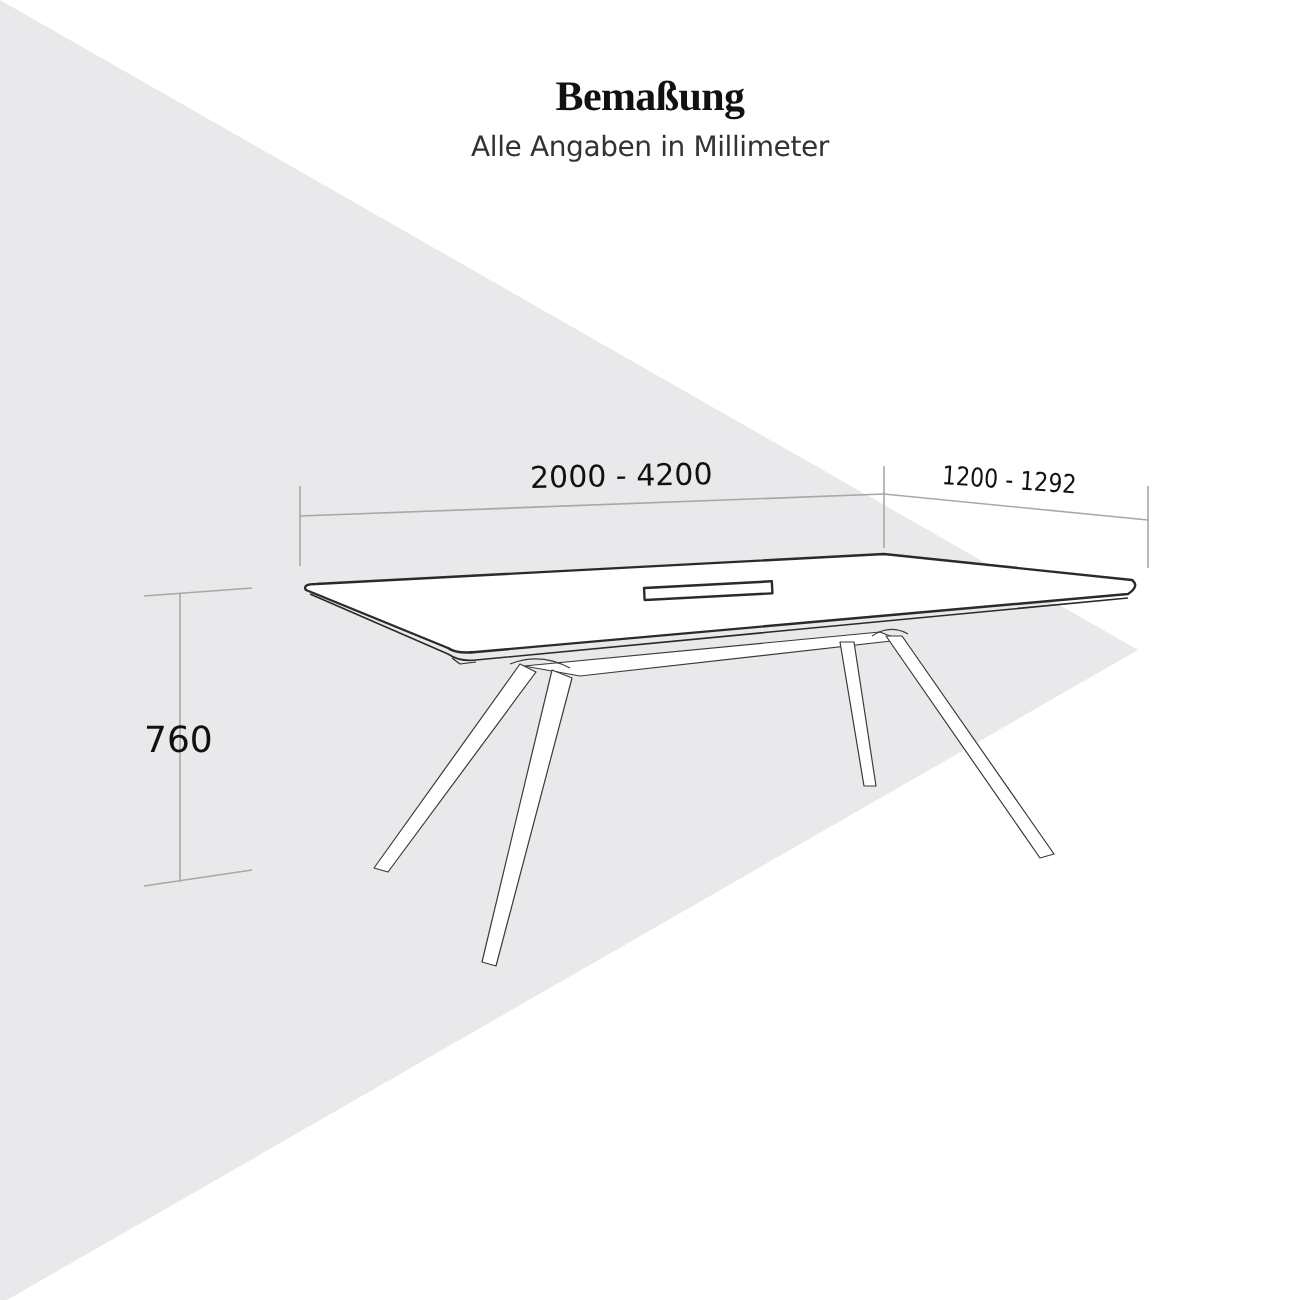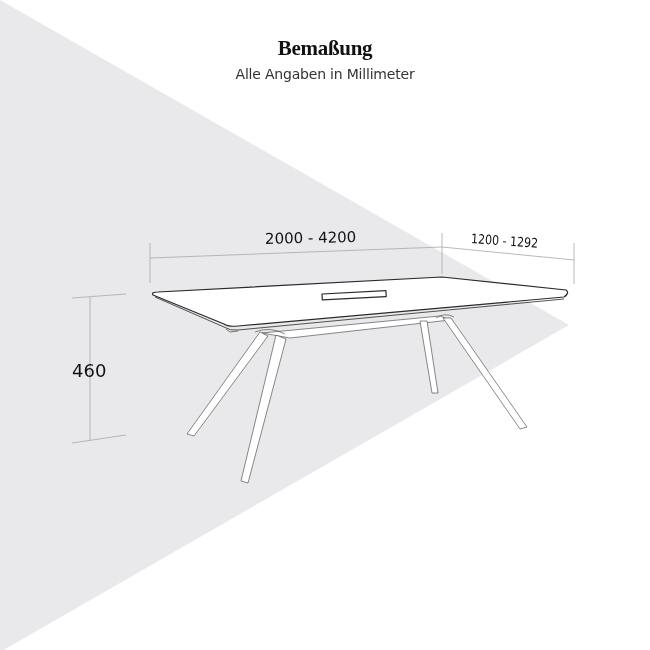--- a/index.html
+++ b/index.html
@@ -58,13 +58,13 @@
 
     <path d="M443,318 L451,318 L527,427 L520,429 Z"></path>
 
     <path d="M255,332 Q270,326 285,334" fill="none"></path>
     <path d="M436,318 Q445,312 454,317" fill="none"></path>
   </g>
 </svg>
 
 <div class="dim dim-width">2000 - 4200</div>
 <div class="dim dim-depth">1200 - 1292</div>
-<div class="dim dim-height">460</div>
+<div class="dim dim-height">760</div>
 
 </body></html>

